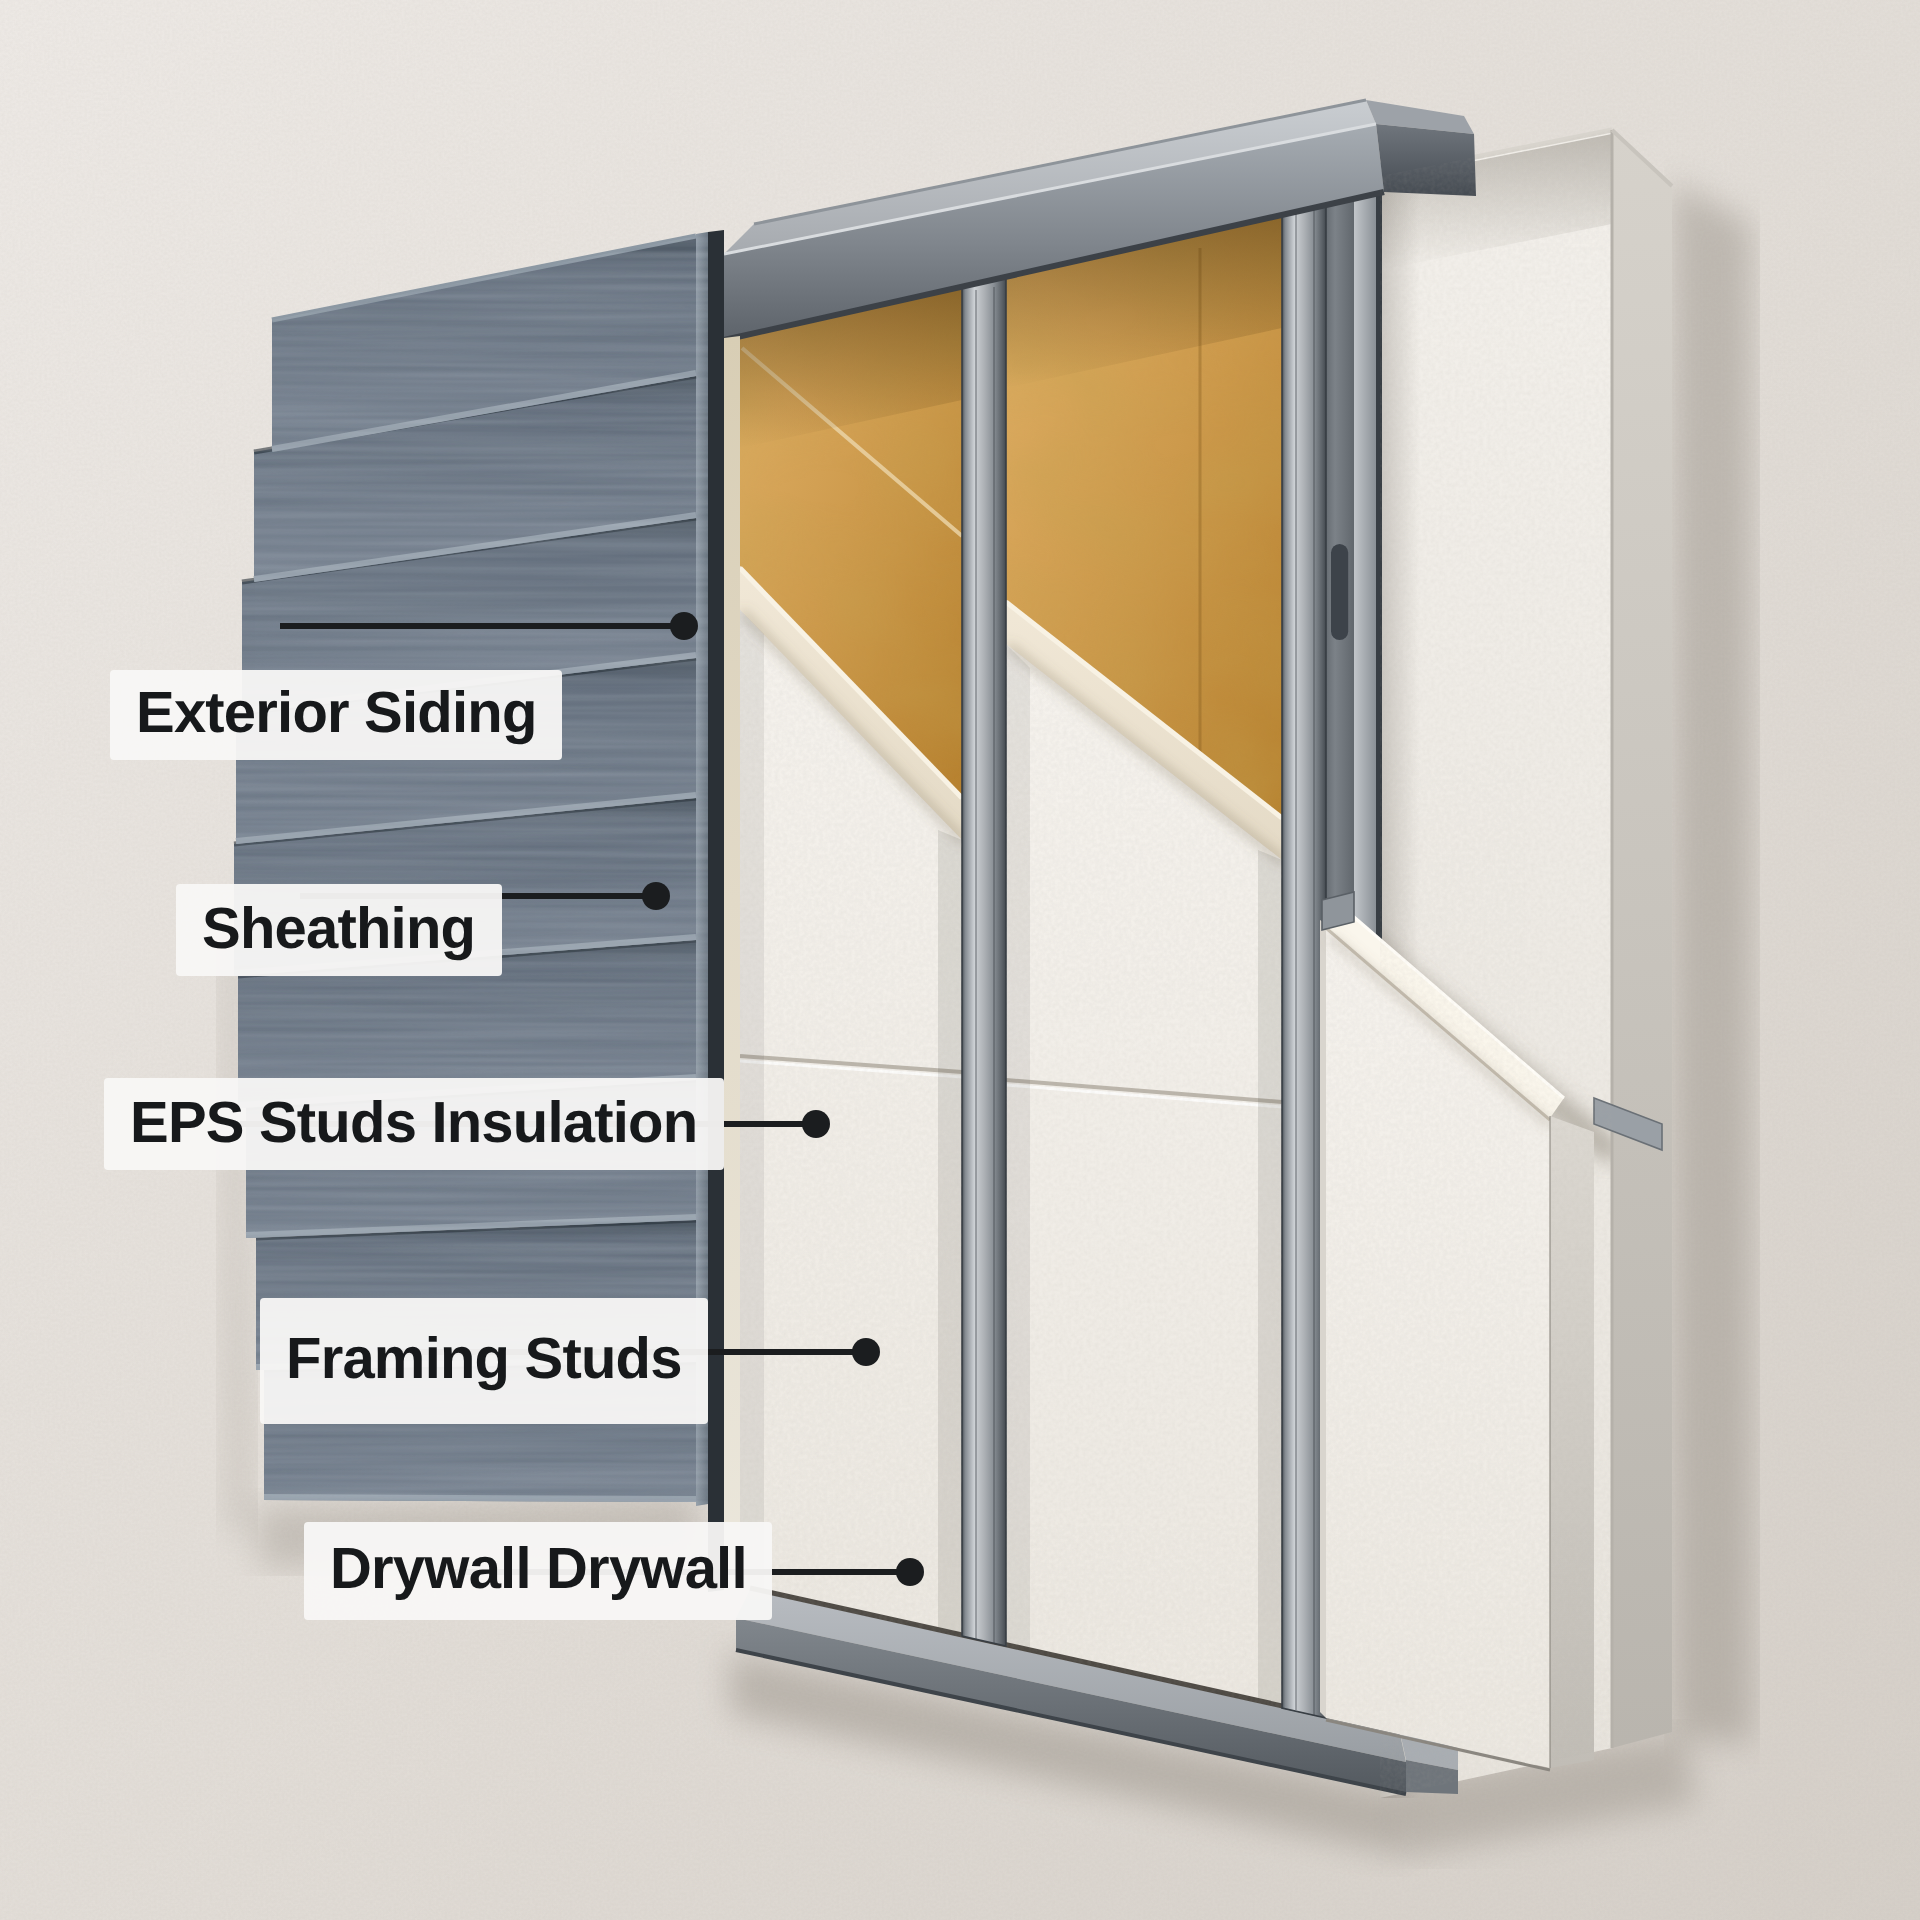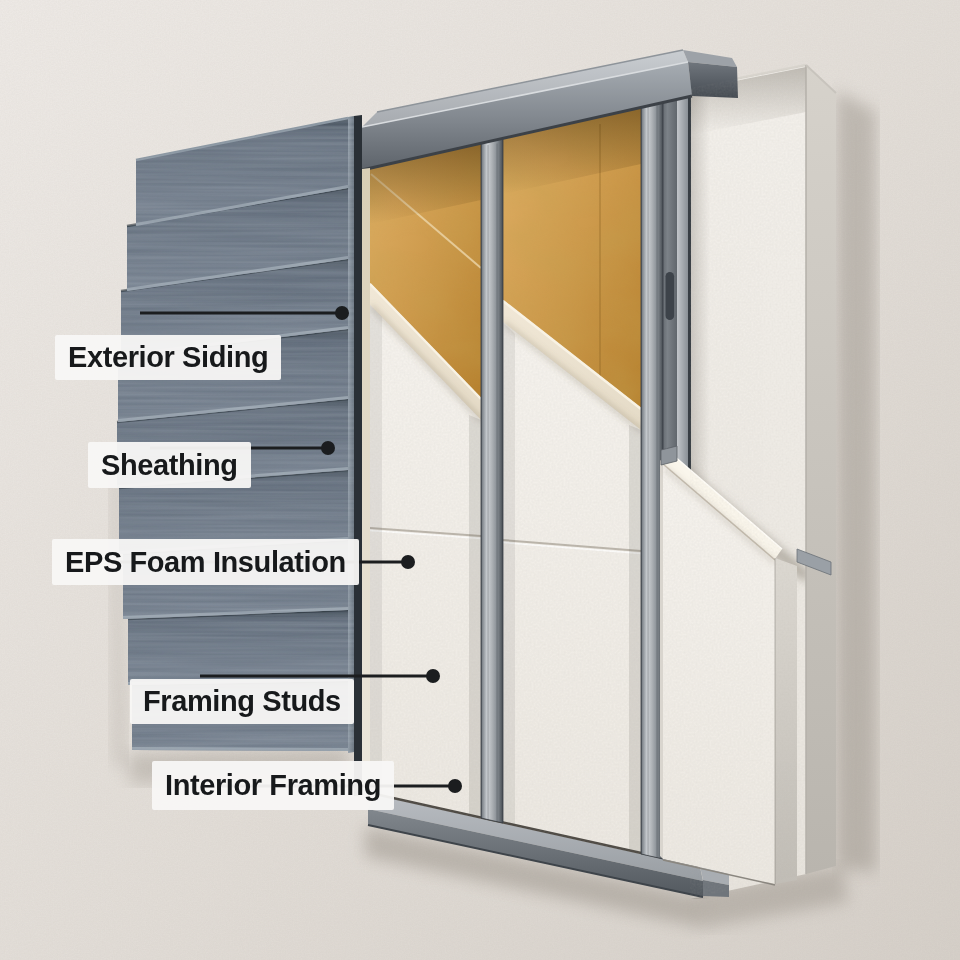--- a/index.html
+++ b/index.html
@@ -339,17 +339,17 @@
         <circle cx="408" cy="562" r="7" stroke="none"></circle>
     <line x1="200" y1="676" x2="433" y2="676"></line>
         <circle cx="433" cy="676" r="7" stroke="none"></circle>
     <line x1="220" y1="786" x2="455" y2="786"></line>
         <circle cx="455" cy="786" r="7" stroke="none"></circle>
   </g>
 </svg>
 
 <div class="callout" style="left:55px;top:290px;height:45px;margin-top:45px;">Exterior Siding</div>
 <div class="callout" style="left:88px;top:442px;height:46px;">Sheathing</div>
-<div class="callout" style="left:52px;top:539px;height:46px;">EPS Foam Insulation</div>
-<div class="callout" style="left:130px;top:679px;height:45px;">Framing Studs</div>
-<div class="callout" style="left:152px;top:761px;height:49px;">Interior Framing</div>
+<div class="callout" style="left:52px;top:539px;height:46px;">EPS Studs Insulation</div>
+<div class="callout" style="left:130px;top:649px;height:63px;">Framing Studs</div>
+<div class="callout" style="left:152px;top:761px;height:49px;">Drywall Drywall</div>
 
 </div>
 
 </body></html>

